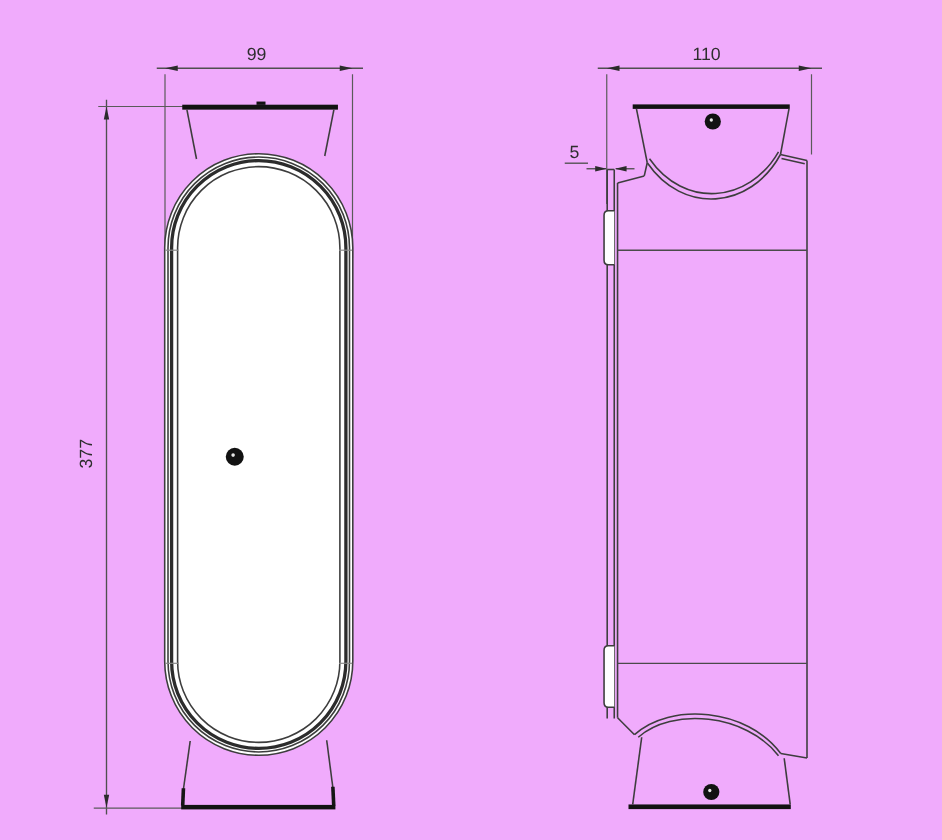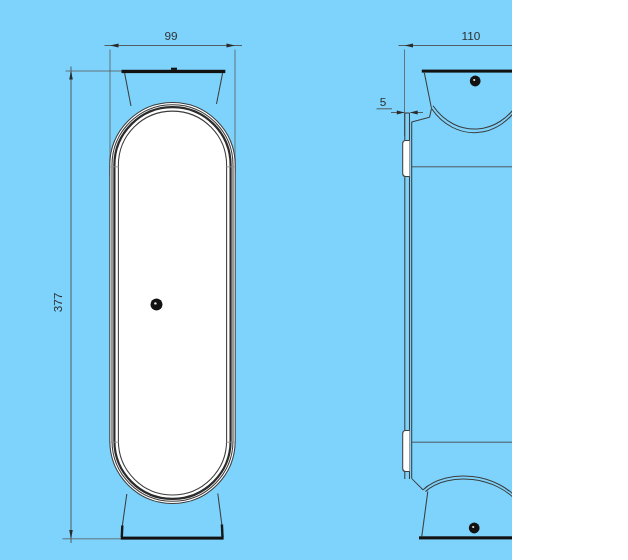--- a/index.html
+++ b/index.html
@@ -2,23 +2,23 @@
 <html><head>
 <meta charset="utf-8">
 <style>
   html, body {
     margin: 0;
     padding: 0;
     background: #ffffff;
   }
   .canvas-wrap {
     position: relative;
-    width: 512px;
+    width: 628px;
     height: 560px;
-    background: #7dd3fc;
+    background: #f0abfc;
     overflow: hidden;
     text-decoration: underline;
   }
   svg {
     display: block;
   }
   .dim-text {
     font-family: "Liberation Sans", "DejaVu Sans", sans-serif;
     font-size: 11.8px;
     fill: #2e2e2e;

